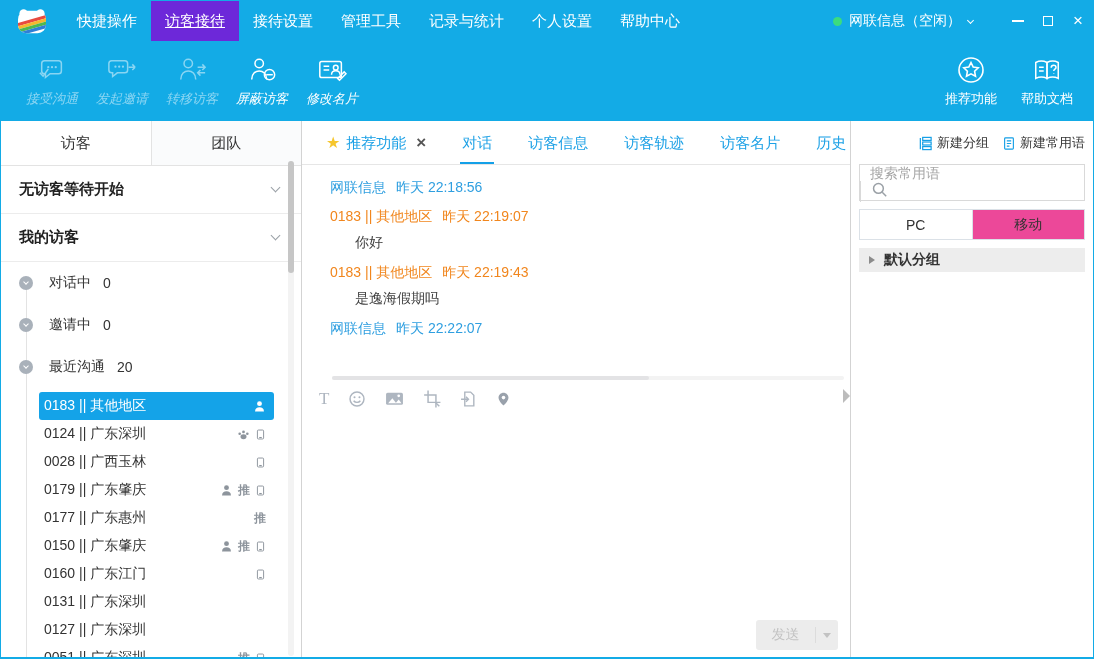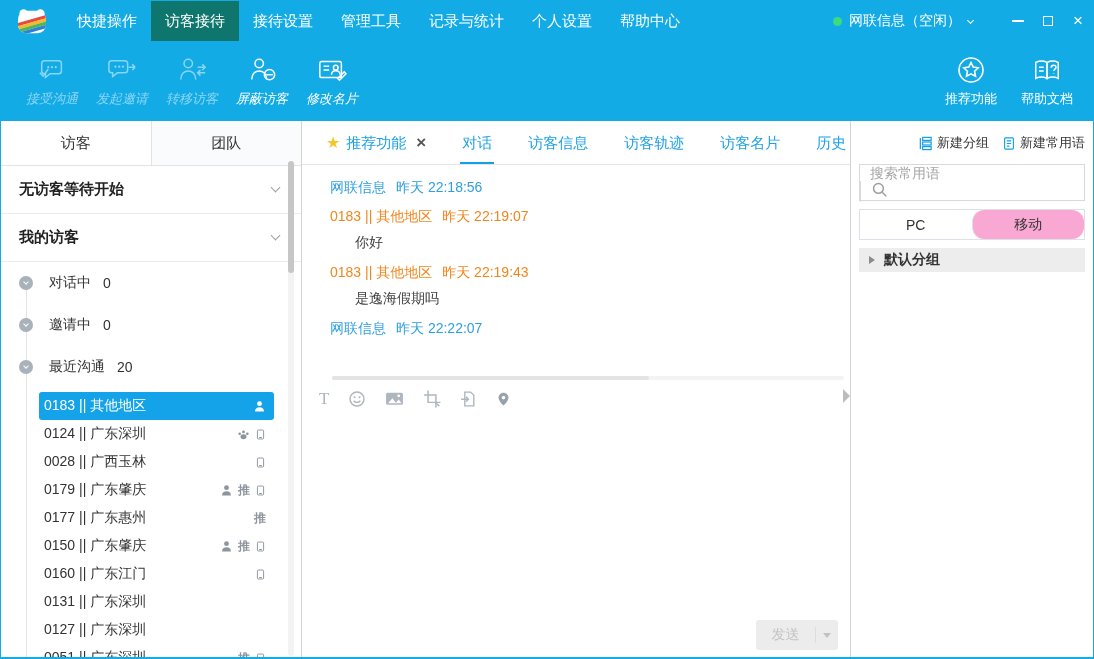--- a/index.html
+++ b/index.html
@@ -6,21 +6,21 @@
   html,body { background:#fff; }
   body { font-family:"Liberation Sans","DejaVu Sans",sans-serif; color:#333; }
   .window { width:1094px; height:659px; border:1px solid #13abe6; border-bottom-width:2px;
             overflow:hidden; position:relative; background:#fff; }
 
   
   .topbar { height:40px; background:#13abe6; display:flex; align-items:center; }
   .logo { width:36px; height:30px; margin:0 12px 0 14px; display:flex; align-items:center; }
   .menu { display:flex; height:40px; }
   .menu-item { padding:0 14px; line-height:40px; color:#fff; font-size:15px; cursor:default; white-space:nowrap; }
-  .menu-item.active { background:#0f766e; }
+  .menu-item.active { background:#6d28d9;text-decoration:underline; }
   .tb-right { margin-left:auto; display:flex; align-items:center; height:40px; }
   .status { display:flex; align-items:center; gap:7px; color:#fff; font-size:14px; margin-right:30px; }
   .dot { width:9px; height:9px; border-radius:50%; background:#3bdc7f; display:inline-block; }
   .chev { display:inline-block; width:7px; height:7px; border-right:1.5px solid #9aa0a6;
           border-bottom:1.5px solid #9aa0a6; transform:rotate(45deg); margin-top:-4px; }
   .chev-white { border-color:#fff; width:5px; height:5px; margin-top:-2px; }
   .win-controls { display:flex; height:40px; }
   .wc { width:30px; height:40px; display:flex; align-items:center; justify-content:center;
         color:#fff; font-size:17px; }
   .wc-min { width:12px; height:2px; background:#fff; display:block; }
@@ -112,21 +112,21 @@
   .rp-link { display:flex; align-items:center; gap:4px; font-size:13px; color:#333; }
   .rp-link .icon { color:#159fe6; display:flex; align-items:center; }
   .search-box { margin-top:9px; height:37px; border:1px solid #d9d9d9; display:flex; background:#fff;flex-direction:column; }
   .search-box input { flex:1; border:none; outline:none; padding:0 10px; font-size:14px;
                       font-family:inherit; color:#333; min-width:0; }
   .search-box input::placeholder { color:#a6a6a6; }
   .search-btn { width:38px; border-left:1px solid #d9d9d9; display:flex; align-items:center;
                 justify-content:center; color:#9aa0a6; }
   .rp-tabs { margin-top:8px; height:31px; display:flex; border:1px solid #dbe1e7; }
   .rp-tab { flex:1; display:flex; align-items:center; justify-content:center; font-size:14px; color:#333; }
-  .rp-tab:not(.active) { background:#f9a8d4; border-left:1px solid #dbe1e7;border-radius:12px; }
+  .rp-tab:not(.active) { background:#ec4899; border-left:1px solid #dbe1e7; }
   .group-row { margin-top:8px; height:24px; background:#ededed; display:flex; align-items:center;
                gap:9px; padding-left:10px; font-size:14px; font-weight:600; color:#333; }
   .tri-r { width:0; height:0; border-left:6px solid #8b8b8b; border-top:4px solid transparent;
            border-bottom:4px solid transparent; }
 </style>
 </head>
 <body>
 
 <div class="window">
 

